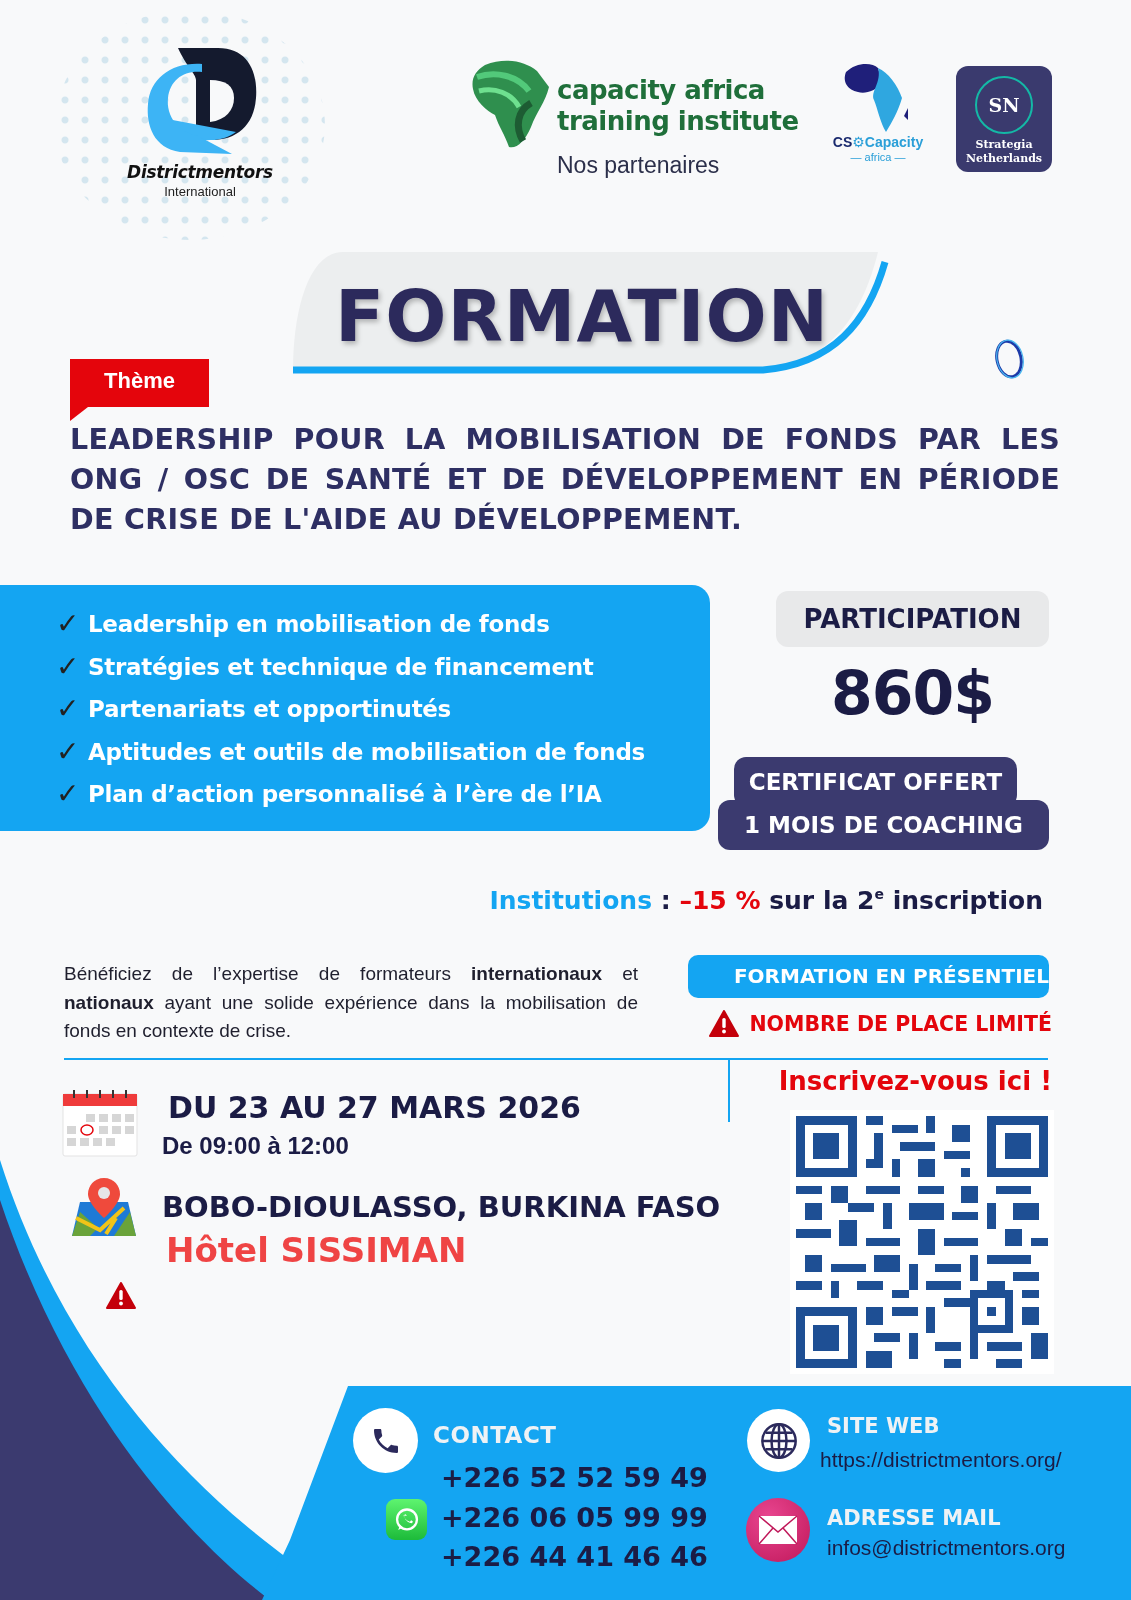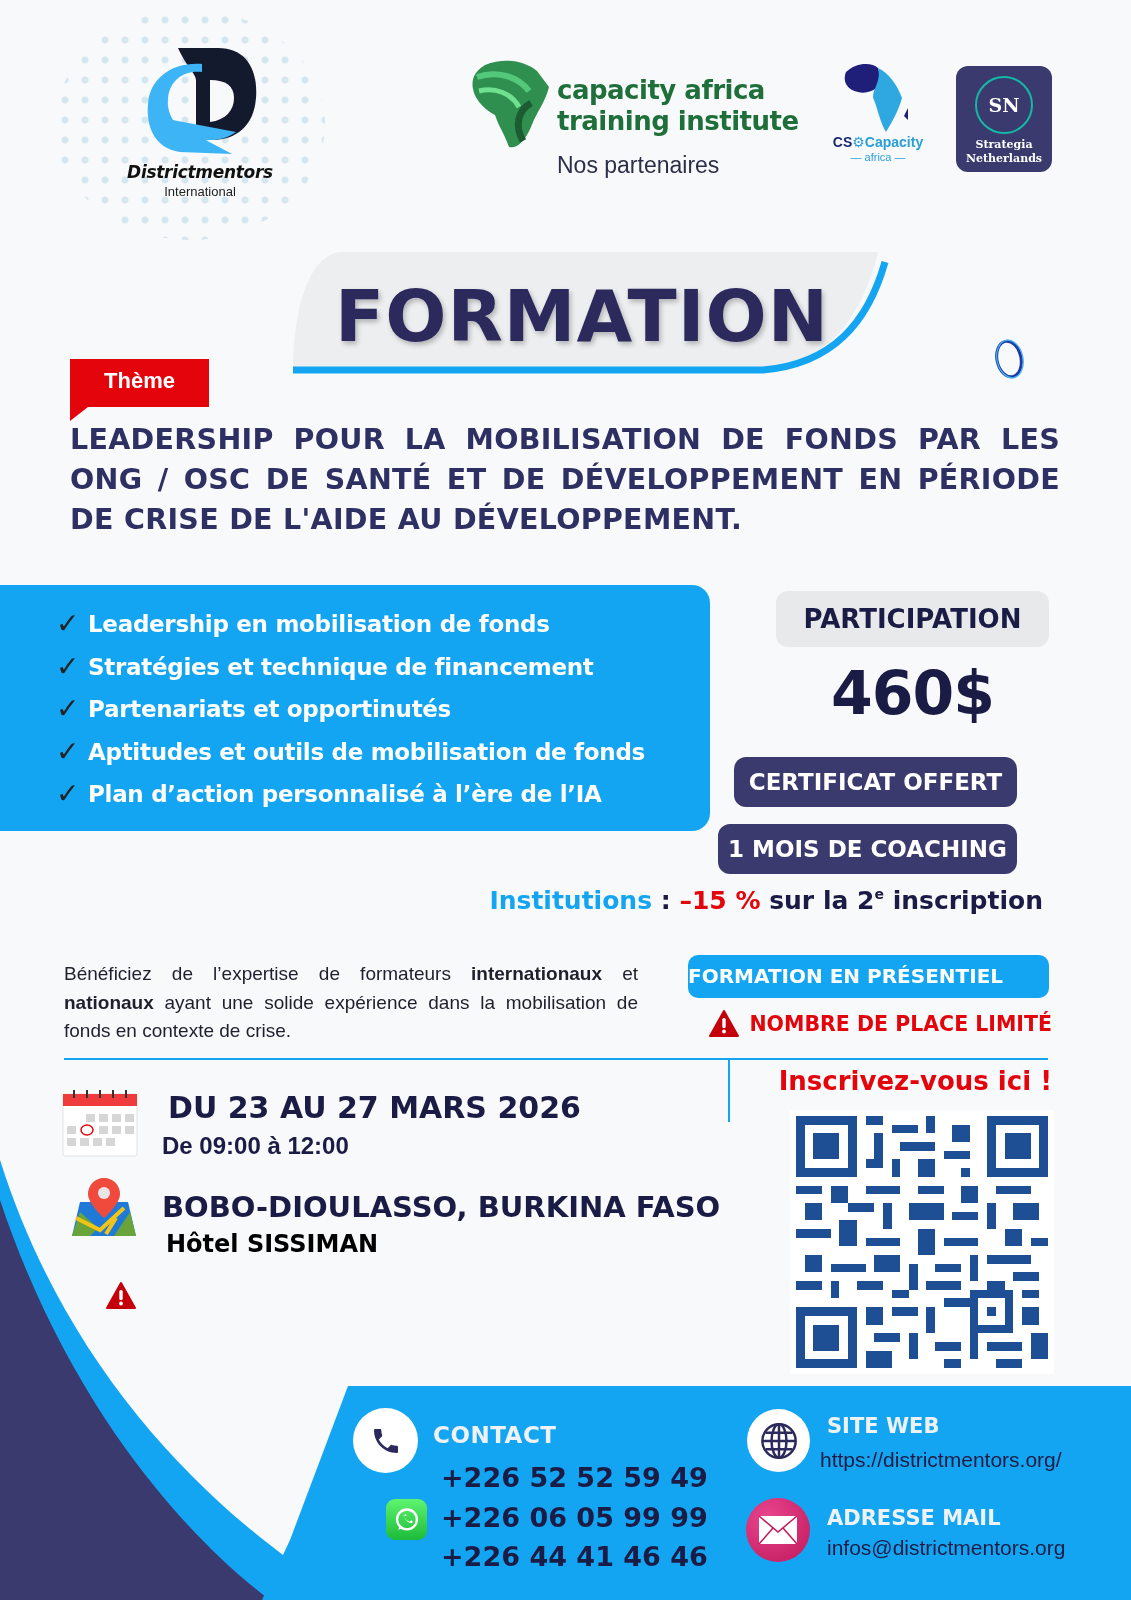--- a/index.html
+++ b/index.html
@@ -46,43 +46,43 @@
   .objectives { position: absolute; left: 0; top: 585px; width: 710px; height: 246px; background: #14a5f2; border-radius: 0 18px 18px 0; z-index: 2; padding-top: 18px; }
   .obj-item { display: flex; align-items: center; height: 42.5px; padding-left: 56px; }
   .obj-check { width: 28px; font-size: 28px; color: #222; font-weight: bold; margin-right: 4px; line-height: 1; }
   .obj-label { color: #fff; font-family: "DejaVu Sans", sans-serif; font-weight: bold; font-size: 23px; letter-spacing: -0.3px; }
 
   
   .part-label { position: absolute; left: 776px; top: 591px; width: 273px; height: 56px; background: #e8e9ea; border-radius: 12px; z-index: 2; text-align: center; line-height: 56px; font-family: "DejaVu Sans", sans-serif; font-weight: bold; font-size: 26px; color: #1b1c45; }
   .price { position: absolute; left: 776px; top: 658px; width: 273px; text-align: center; z-index: 2; font-family: "DejaVu Sans", sans-serif; font-weight: bold; font-size: 60px; color: #1b1c45; letter-spacing: -1px; }
   .pill { position: absolute; background: #3b3a6f; border-radius: 12px; color: #fff; font-family: "DejaVu Sans", sans-serif; font-weight: bold; font-size: 23px; text-align: center; z-index: 2; }
   .pill-cert { left: 734px; top: 757px; width: 283px; height: 50px; line-height: 50px; }
-  .pill-coach { left: 718px; top: 824px; width: 299px; height: 50px; line-height: 50px; }
+  .pill-coach { left: 718px; top: 800px; width: 331px; height: 50px; line-height: 50px; }
 
   .institutions { position: absolute; right: 88px; top: 886px; z-index: 2; font-family: "DejaVu Sans", sans-serif; font-weight: bold; font-size: 25px; color: #1b1c45; white-space: nowrap; }
   .inst-blue { color: #14a5f2; }
   .inst-red { color: #e4050c; }
   .inst-sup { font-size: 14px; vertical-align: 10px; }
 
   .expertise { position: absolute; left: 64px; top: 960px; width: 574px; z-index: 2; font-size: 19px; line-height: 28.5px; color: #1f1f2e; text-align: justify; }
   .expertise b { font-weight: bold; }
 
-  .presentiel { position: absolute; left: 688px; top: 955px; width: 361px; height: 43px; background: #14a5f2; border-radius: 10px; z-index: 2; color: #fff; text-align: left; line-height: 43px; font-family: "DejaVu Sans", sans-serif; font-weight: bold; font-size: 20px; }
+  .presentiel { position: absolute; left: 688px; top: 955px; width: 361px; height: 43px; background: #14a5f2; border-radius: 10px; z-index: 2; color: #fff; text-align: right; line-height: 43px; font-family: "DejaVu Sans", sans-serif; font-weight: bold; font-size: 20px; }
   .places { position: absolute; left: 686px; top: 1010px; width: 366px; z-index: 2; display: flex; align-items: center; justify-content: flex-end; color: #e4050c; font-family: "DejaVu Sans", sans-serif; font-weight: bold; font-size: 20.5px; white-space: nowrap; }
   .warn { width: 30px; height: 27px; margin-right: 10px; flex-shrink: 0; }
 
   .divider-h { position: absolute; left: 64px; top: 1058px; width: 984px; height: 2px; background: #14a5f2; z-index: 2; }
   .divider-v { position: absolute; left: 728px; top: 1060px; width: 2px; height: 62px; background: #14a5f2; z-index: 2; }
 
   .cal-icon { position: absolute; left: 62px; top: 1088px; width: 76px; height: 70px; z-index: 2; }
   .date-main { position: absolute; left: 168px; top: 1090px; z-index: 2; font-family: "DejaVu Sans", sans-serif; font-weight: bold; font-size: 30px; color: #1b1c45; white-space: nowrap; }
   .date-time { position: absolute; left: 162px; top: 1132px; z-index: 2; font-family: Liberation Sans, sans-serif; font-weight: bold; font-size: 24px; color: #1b1c45; }
   .map-icon { position: absolute; left: 70px; top: 1178px; width: 68px; height: 62px; z-index: 2; }
   .loc-main { position: absolute; left: 162px; top: 1190px; z-index: 2; font-family: "DejaVu Sans", sans-serif; font-weight: bold; font-size: 29px; color: #1b1c45; white-space: nowrap; }
-  .loc-hotel { position: absolute; left: 166px; top: 1230px; z-index: 2; font-family: "DejaVu Sans", sans-serif; font-weight: bold; font-size: 24px; color: #000000; }
+  .loc-hotel { position: absolute; left: 166px; top: 1230px; z-index: 2; font-family: "DejaVu Sans", sans-serif; font-weight: bold; font-size: 34px; color: #ef4444; }
   .deadline { position: absolute; left: 106px; top: 1282px; z-index: 2; display: flex; align-items: center; color: #e4050c; font-family: "DejaVu Sans", sans-serif; font-weight: bold; font-size: 21px; white-space: nowrap; }
   .deadline .warn { margin-right: 26px; }
 
   .inscrivez { position: absolute; left: 760px; top: 1066px; width: 292px; text-align: right; z-index: 2; color: #e4050c; font-family: "DejaVu Sans", sans-serif; font-weight: bold; font-size: 26px; white-space: nowrap; }
   .qr { position: absolute; left: 790px; top: 1110px; width: 264px; height: 264px; background: #fff; z-index: 2; padding: 6px; }
 
   
   .contact-icon { position: absolute; border-radius: 50%; background: #fff; z-index: 3; display: flex; align-items: center; justify-content: center; }
   .phone-icon-wrap { left: 353px; top: 1408px; width: 65px; height: 65px; }
   .wa-icon { position: absolute; left: 386px; top: 1499px; width: 41px; height: 41px; border-radius: 9px; background: linear-gradient(#5ef46f,#1dbb3a); z-index: 3; display: flex; align-items: center; justify-content: center; }
@@ -188,21 +188,21 @@
     <span class="obj-check">✓</span>
     <span class="obj-label">Aptitudes et outils de mobilisation de fonds</span>
   </div>
   <div class="obj-item">
     <span class="obj-check">✓</span>
     <span class="obj-label">Plan d’action personnalisé à l’ère de l’IA</span>
   </div>
 </div>
 
 <div class="part-label">PARTICIPATION</div>
-<div class="price">460$</div>
+<div class="price">860$</div>
 <div class="pill pill-cert">CERTIFICAT OFFERT</div>
 <div class="pill pill-coach">1 MOIS DE COACHING</div>
 
 <div class="institutions">
   <span class="inst-blue">Institutions</span><span> : </span><span class="inst-red">–15 %</span><span> sur la 2</span><span class="inst-sup">e</span><span> inscription</span>
 </div>
 
 <div class="expertise">
   <span>Bénéficiez de l’expertise de formateurs </span><b>internationaux</b><span> et </span><b>nationaux</b><span> ayant une solide expérience dans la mobilisation de fonds en contexte de crise.</span>
 </div>

